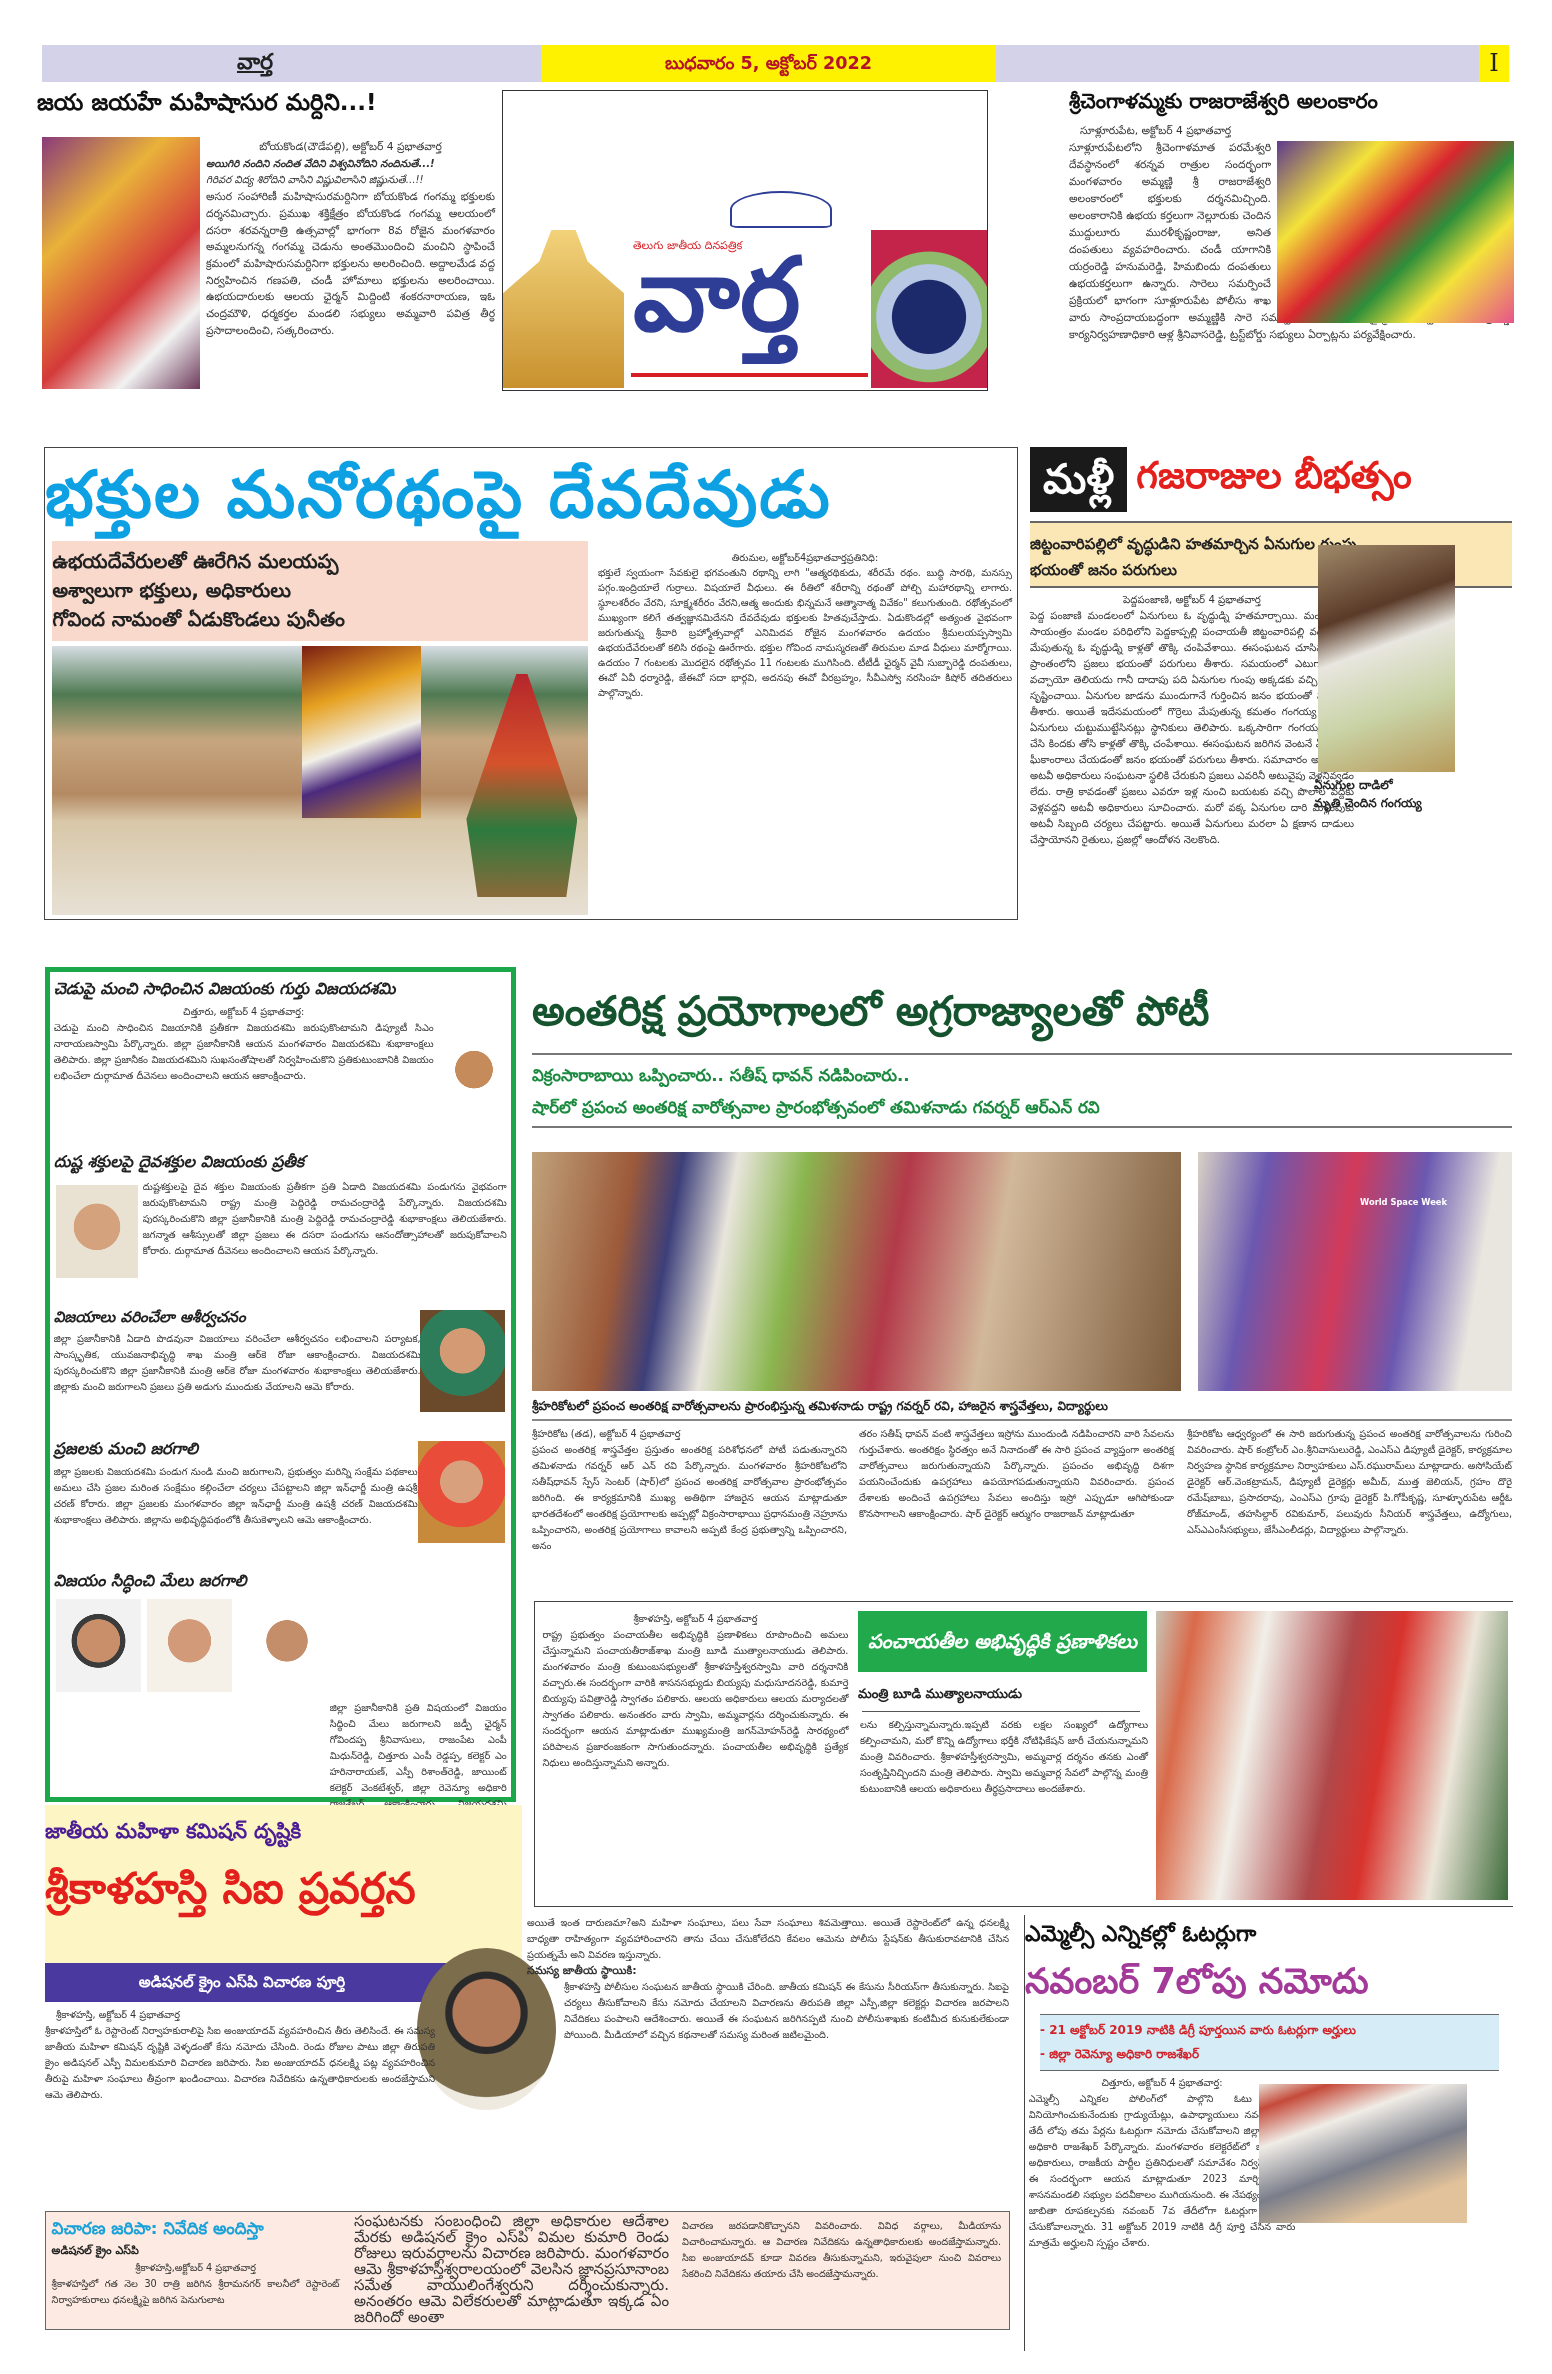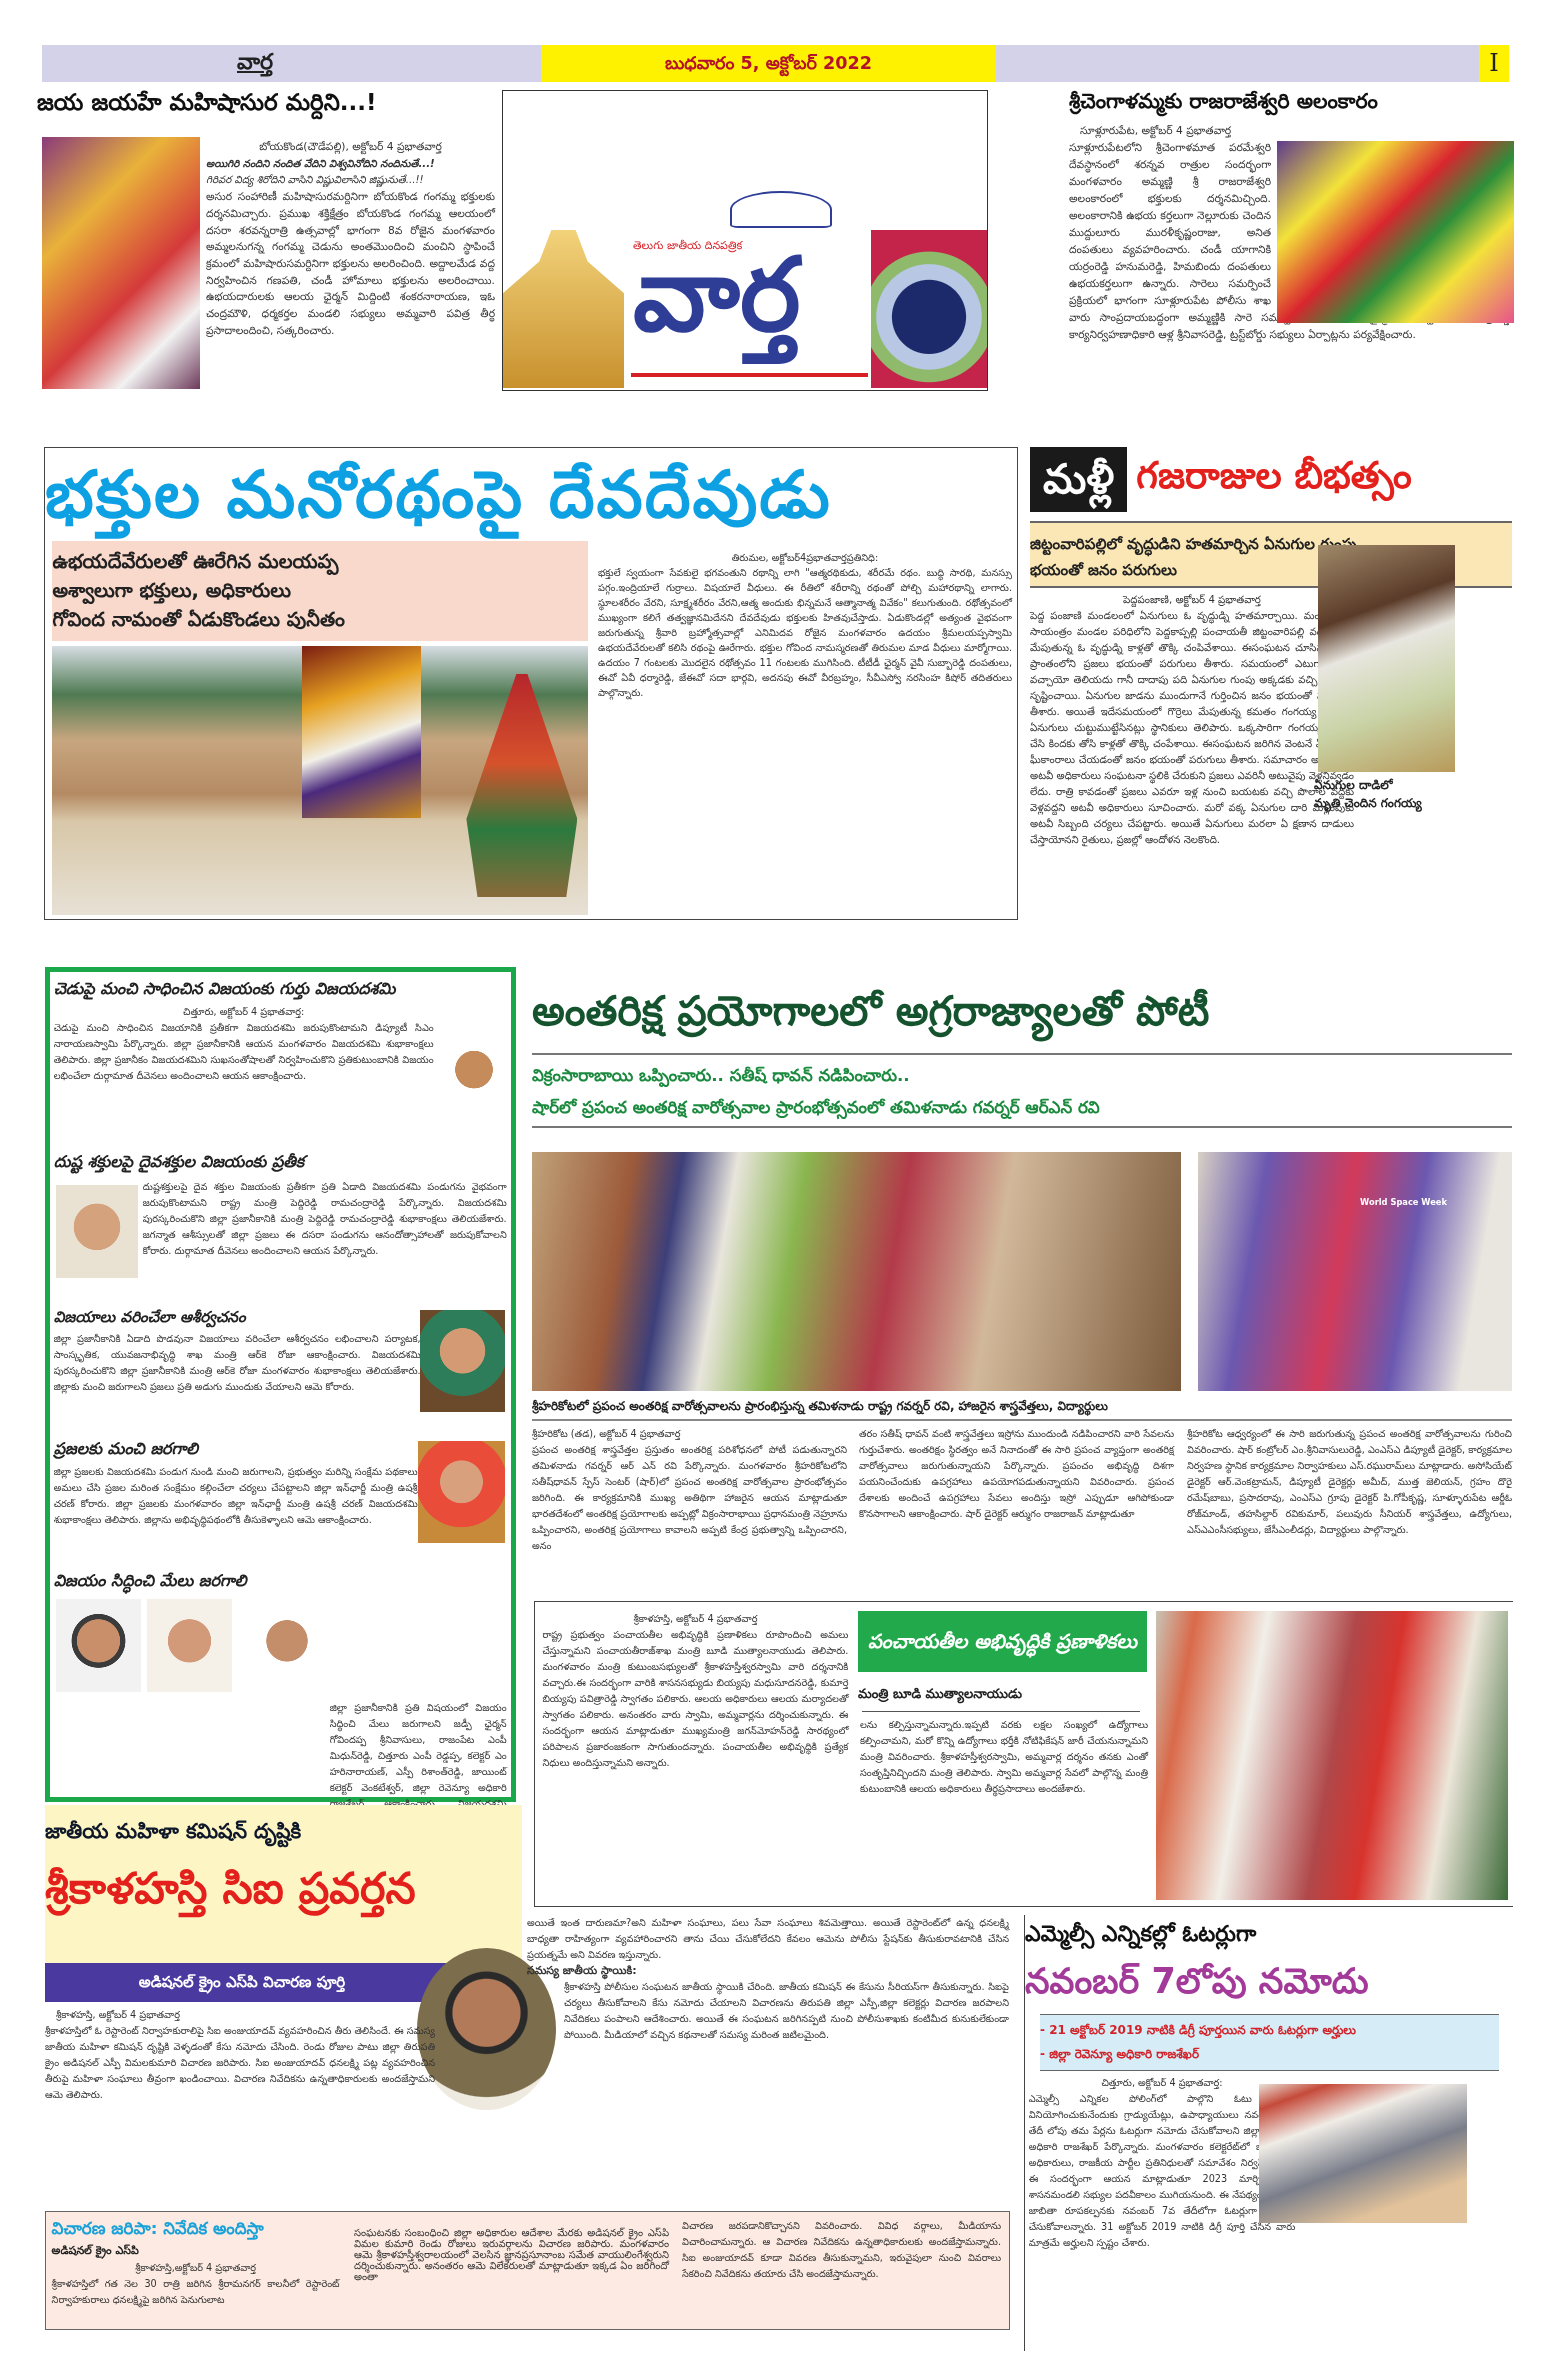--- a/index.html
+++ b/index.html
@@ -164,21 +164,21 @@
     <p>రాష్ట్ర ప్రభుత్వం పంచాయతీల అభివృద్ధికి ప్రణాళికలు రూపొందించి అమలు చేస్తున్నామని పంచాయతీరాజ్‌శాఖ మంత్రి బూడి ముత్యాలనాయుడు తెలిపారు. మంగళవారం మంత్రి కుటుంబసభ్యులతో శ్రీకాళహస్తీశ్వరస్వామి వారి దర్శనానికి వచ్చారు.ఈ సందర్భంగా వారికి శాసనసభ్యుడు బియ్యపు మధుసూదనరెడ్డి, కుమార్తె బియ్యపు పవిత్రారెడ్డి స్వాగతం పలికారు. ఆలయ అధికారులు ఆలయ మర్యాదలతో స్వాగతం పలికారు. అనంతరం వారు స్వామి, అమ్మవార్లను దర్శించుకున్నారు. ఈ సందర్భంగా ఆయన మాట్లాడుతూ ముఖ్యమంత్రి జగన్‌మోహన్‌రెడ్డి సారథ్యంలో పరిపాలన ప్రజారంజకంగా సాగుతుందన్నారు. పంచాయతీల అభివృద్ధికి ప్రత్యేక నిధులు అందిస్తున్నామని అన్నారు.</p>
   </div>
   <div class="abs" style="left:323px;top:9.3px;width:289px;height:61px;background:#22a94b;color:#fff;font-size:19.5px;font-weight:bold;font-style:italic;text-align:center;line-height:61px">పంచాయతీల అభివృద్ధికి ప్రణాళికలు</div>
   <div class="hd abs" style="left:323px;top:78px;width:289px;font-size:13px;line-height:28px">మంత్రి బూడి ముత్యాలనాయుడు</div>
   <div class="rule abs" style="left:327px;top:109px;width:278px;height:0.9px;background:#555"></div>
   <div class="txt abs" style="left:325px;top:115px;width:288px;font-size:9.7px;line-height:16px">లను కల్పిస్తున్నామన్నారు.ఇప్పటి వరకు లక్షల సంఖ్యలో ఉద్యోగాలు కల్పించామని, మరో కొన్ని ఉద్యోగాలు భర్తీకి నోటిఫికేషన్ జారీ చేయనున్నామని మంత్రి వివరించారు. శ్రీకాళహస్తీశ్వరస్వామి, అమ్మవార్ల దర్శనం తనకు ఎంతో సంతృప్తినిచ్చిందని మంత్రి తెలిపారు. స్వామి అమ్మవార్ల సేవలో పాల్గొన్న మంత్రి కుటుంబానికి ఆలయ అధికారులు తీర్థప్రసాదాలు అందజేశారు.</div>
   <div class="ph abs" style="left:621px;top:9.3px;width:352px;height:289px;background:linear-gradient(100deg,#c9c3b5 0,#d96a4a 10%,#f1efe8 28%,#b0484a 50%,#d8332d 62%,#ece6d9 80%,#3e6b3a 100%)"></div>
 </div>
 
 <div class="abs" style="left:45px;top:1805px;width:477px;height:197px;background:#fdf6c4">
-  <div class="hd" style="font-size:20.4px;color:#0f172a;line-height:41px;margin-top:5.6px">జాతీయ మహిళా కమిషన్ దృష్టికి</div>
+  <div class="hd" style="font-size:20.4px;color:#4c1d95;line-height:41px;margin-top:5.6px">జాతీయ మహిళా కమిషన్ దృష్టికి</div>
   <div class="hd" style="font-size:43px;color:#e3201b;line-height:72px">శ్రీకాళహస్తి సిఐ ప్రవర్తన</div>
   <div style="position:absolute;left:0;bottom:0;width:100%;height:39px;background:#4a3aa0;color:#fff;font-size:15px;font-weight:bold;line-height:39px;text-align:center;padding-right:83px">అడిషనల్ క్రైం ఎస్‌పి విచారణ పూర్తి</div>
 </div>
 <div class="ph abs" style="left:417px;top:1948px;width:139px;height:162px;border-radius:50%;background:radial-gradient(circle at 50% 40%,#b27a58 0 28%,#2a2a2a 29% 34%,#7c6e4d 35% 70%,#efeae0 71%)"></div>
 <div class="txt abs" style="left:45px;top:2007px;width:390px;font-size:9.7px;line-height:16px">
   <p style="text-indent:11px">శ్రీకాళహస్తి, అక్టోబర్ 4 ప్రభాతవార్త</p>
   <p>శ్రీకాళహస్తిలో ఓ రెస్టారెంట్ నిర్వాహకురాలిపై సిఐ అంజుయాదవ్ వ్యవహరించిన తీరు తెలిసిందే. ఈ సమస్య జాతీయ మహిళా కమిషన్ దృష్టికి వెళ్ళడంతో కేసు నమోదు చేసింది. రెండు రోజుల పాటు జిల్లా తిరుపతి క్రైం అడిషనల్ ఎస్పీ విమలకుమారి విచారణ జరిపారు. సిఐ అంజుయాదవ్ ధనలక్ష్మి పట్ల వ్యవహరించిన తీరుపై మహిళా సంఘాలు తీవ్రంగా ఖండించాయి. విచారణ నివేదికను ఉన్నతాధికారులకు అందజేస్తామని ఆమె తెలిపారు.</p>
 </div>
 <div class="txt abs" style="left:527px;top:1915px;width:482px;font-size:9.7px;line-height:16px">
   <p>అయితే ఇంత దారుణమా?అని మహిళా సంఘాలు, పలు సేవా సంఘాలు శివమెత్తాయి. అయితే రెస్టారెంట్‌లో ఉన్న ధనలక్ష్మి బాధ్యతా రాహిత్యంగా వ్యవహారించారని తాను చేయి చేసుకోలేదని కేవలం ఆమెను పోలీసు స్టేషన్‌కు తీసుకురావటానికి చేసిన ప్రయత్నమే అని వివరణ ఇస్తున్నారు.</p>
@@ -188,21 +188,21 @@
 
 <div class="abs" style="left:45px;top:2211px;width:965px;height:119px;background:#fdebe3;border:1.9px solid #666">
   <div class="abs" style="left:5.6px;top:1.9px;width:288px">
     <div class="hd" style="font-size:16.7px;color:#1aa1d8;line-height:28px">విచారణ జరిపా: నివేదిక అందిస్తా</div>
     <div class="hd" style="font-size:11px;line-height:18.6px">అడిషనల్ క్రైం ఎస్‌పి</div>
     <div class="txt" style="font-size:9.7px;line-height:16px">
       <p style="text-align:center">శ్రీకాళహస్తి,అక్టోబర్ 4 ప్రభాతవార్త</p>
       <p>శ్రీకాళహస్తిలో గత నెల 30 రాత్రి జరిగిన శ్రీరామనగర్ కాలనీలో రెస్టారెంట్ నిర్వాహకురాలు ధనలక్ష్మిపై జరిగిన పెనుగులాట</p>
     </div>
   </div>
-  <div class="txt abs" style="left:308px;top:15px;width:315px;font-size:10px;line-height:11px">సంఘటనకు సంబంధించి జిల్లా అధికారుల ఆదేశాల మేరకు అడిషనల్ క్రైం ఎస్‌పి విమల కుమారి రెండు రోజులు ఇరువర్గాలను విచారణ జరిపారు. మంగళవారం ఆమె శ్రీకాళహస్తీశ్వరాలయంలో వెలసిన జ్ఞానప్రసూనాంబ సమేత వాయులింగేశ్వరుని దర్శించుకున్నారు. అనంతరం ఆమె విలేకరులతో మాట్లాడుతూ ఇక్కడ ఏం జరిగిందో అంతా</div>
+  <div class="txt abs" style="left:308px;top:1px;width:315px;font-size:15px;line-height:16px">సంఘటనకు సంబంధించి జిల్లా అధికారుల ఆదేశాల మేరకు అడిషనల్ క్రైం ఎస్‌పి విమల కుమారి రెండు రోజులు ఇరువర్గాలను విచారణ జరిపారు. మంగళవారం ఆమె శ్రీకాళహస్తీశ్వరాలయంలో వెలసిన జ్ఞానప్రసూనాంబ సమేత వాయులింగేశ్వరుని దర్శించుకున్నారు. అనంతరం ఆమె విలేకరులతో మాట్లాడుతూ ఇక్కడ ఏం జరిగిందో అంతా</div>
   <div class="txt abs" style="left:636px;top:5.6px;width:319px;font-size:9.7px;line-height:16px">విచారణ జరపడానికొచ్చానని వివరించారు. వివిధ వర్గాలు, మీడియాను విచారించామన్నారు. ఆ విచారణ నివేదికను ఉన్నతాధికారులకు అందజేస్తామన్నారు. సిఐ అంజుయాదవ్ కూడా వివరణ తీసుకున్నామని, ఇరువైపులా నుంచి వివరాలు సేకరించి నివేదికను తయారు చేసి అందజేస్తామన్నారు.</div>
 </div>
 
 <div class="abs" style="left:1024px;top:1915px;width:490px;height:436px;border-left:0.9px solid #444">
   <div class="hd" style="font-size:22px;color:#111;line-height:37px">ఎమ్మెల్సీ ఎన్నికల్లో ఓటర్లుగా</div>
   <div class="hd" style="font-size:35px;color:#a33a9a;line-height:58px">నవంబర్ 7లోపు నమోదు</div>
   <div style="margin:3.7px 15px 0;background:#d6ecf6;border-top:1.9px solid #666;border-bottom:1.9px solid #666;padding:3.7px 0">
     <div class="hd" style="font-size:12px;color:#d2232a;line-height:24px">- 21 అక్టోబర్ 2019 నాటికి డిగ్రీ పూర్తయిన వారు ఓటర్లుగా అర్హులు</div>
     <div class="hd" style="font-size:12px;color:#d2232a;line-height:24px">- జిల్లా రెవెన్యూ అధికారి రాజశేఖర్</div>
   </div>

